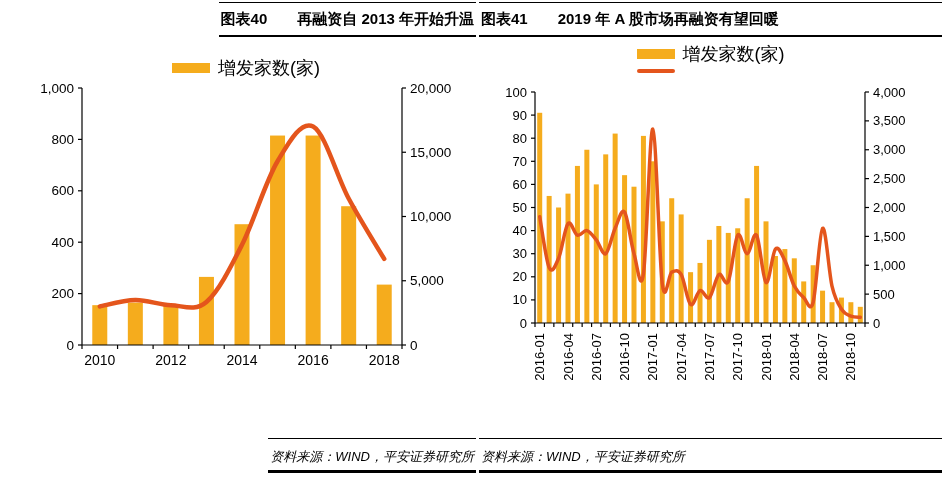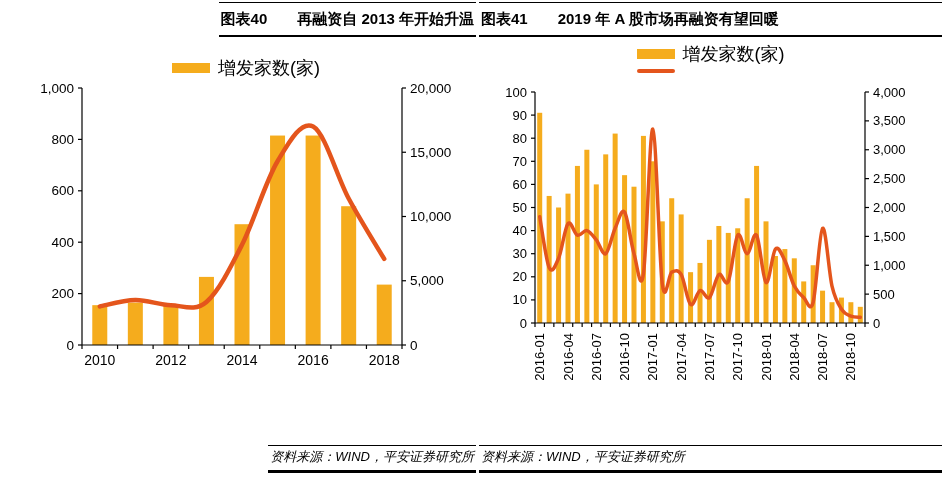--- a/index.html
+++ b/index.html
@@ -13,21 +13,21 @@
   .title-num{margin-right:30px;}
   .legend-block{display:flex;flex-direction:column;align-items:flex-start;margin:0 auto;}
   .legend-block.one{margin-top:22px;}
   .legend-block.two{margin-top:8px;}
   .legend-row{display:flex;align-items:center;height:17px;font-size:18px;}
   .swatch-bar{width:38px;height:10px;margin-right:8px;}
   .swatch-line{width:38px;height:4px;border-radius:2px;margin-right:8px;}
   svg.chart{display:block;}
   svg text{font-family:"Liberation Sans",sans-serif;fill:#000;}
   .spacer{flex:1;}
-  .footer{border-top:1px solid #000;border-bottom:3px solid #000;padding:3px 2px 6px 2px;}
+  .footer{border-top:1px solid #000;border-bottom:3px solid #000;padding:10px 2px 6px 2px;}
   .footer-text{font-style:italic;font-size:13px;line-height:15px;}
 </style>
 </head>
 <body>
 
 <div id="stage">
 
   <div class="panel" id="panel0">
     <div class="title-row">
       <span class="title-num">图表40</span><span>再融资自 2013 年开始升温</span>

